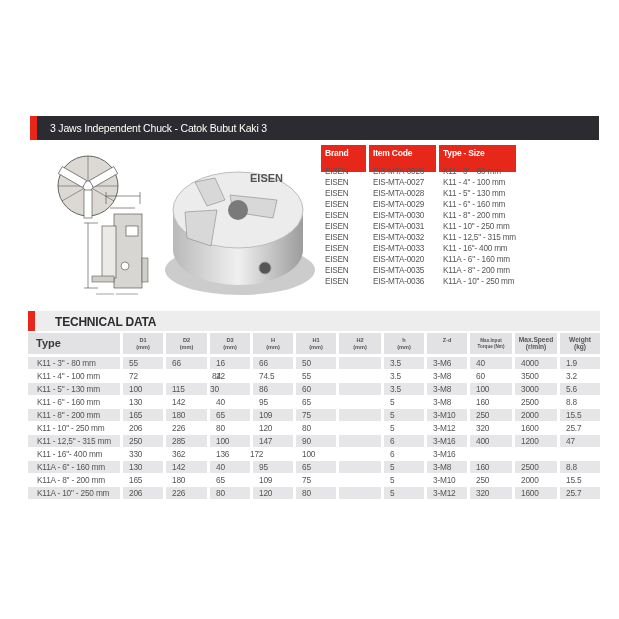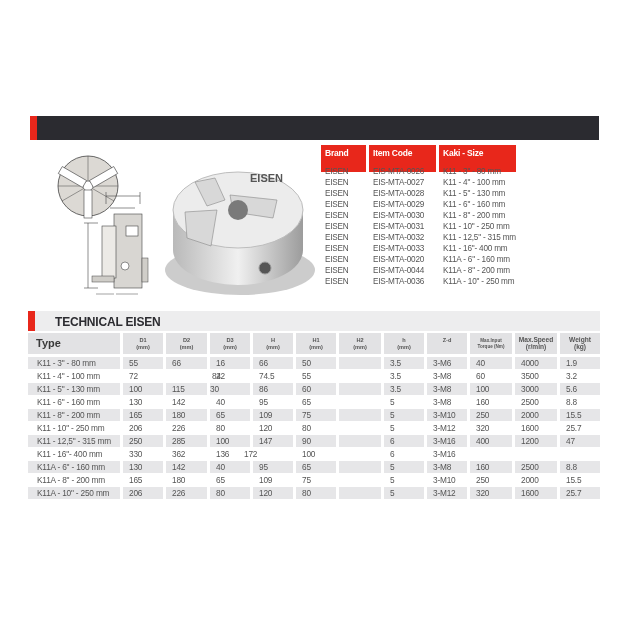--- a/index.html
+++ b/index.html
@@ -33,20 +33,21 @@
     .hcell.type { text-align: left; font-size: 11px; line-height: 21px; padding: 0 0 0 8px; color: #3a3a3a; }
     .hcell.small { font-size: 4.6px; line-height: 6px; padding-top: 5px; }
     .hcell.med { font-size: 6.6px; line-height: 7px; padding-top: 3px; }
     .shade { background: #e6e6e8; }
   </style>
 </head>
 <body>
 
 <div class="title-bar">
   <div class="title-accent"></div>
+  <div class="title-text">3 Jaws Independent Chuck - Catok Bubut Kaki 3</div>
 </div>
 
 <svg class="abs" style="left:40px;top:148px" width="120" height="160" viewBox="0 0 120 160">
 
   <circle cx="48" cy="38" r="30" fill="#dcd9d4" stroke="#444" stroke-width="0.8"></circle>
   <g stroke="#444" stroke-width="0.5">
     <line x1="48" y1="8" x2="48" y2="68"></line>
     <line x1="22" y1="23" x2="74" y2="53"></line>
     <line x1="22" y1="53" x2="74" y2="23"></line>
     <line x1="18" y1="38" x2="78" y2="38"></line>
@@ -96,21 +97,21 @@
     <path d="M75 45 L122 50 L118 68 L78 62 Z"></path>
     <path d="M30 62 L62 60 L56 96 L32 88 Z"></path>
   </g>
   <circle cx="83" cy="60" r="10" fill="#7a7a7a"></circle>
   <circle cx="110" cy="118" r="6" fill="#555" stroke="#999" stroke-width="1"></circle>
 </svg>
 
 <div class="brand-table">
   <div class="bt-head" style="left:0;width:45px">Brand</div>
   <div class="bt-head" style="left:48px;width:67px">Item Code</div>
-  <div class="bt-head" style="left:118px;width:77px">Kaki - Size</div>
+  <div class="bt-head" style="left:118px;width:77px">Type - Size</div>
 
   <div id="bt-rows">
       <div class="bt-row" style="left: 4px; top: 21px;">EISEN</div>
       <div class="bt-row" style="left: 52px; top: 21px;">EIS-MTA-0026</div>
       <div class="bt-row" style="left: 122px; top: 21px;">K11 - 3" - 80 mm</div>
       <div class="bt-row" style="left: 4px; top: 32px;">EISEN</div>
       <div class="bt-row" style="left: 52px; top: 32px;">EIS-MTA-0027</div>
       <div class="bt-row" style="left: 122px; top: 32px;">K11 - 4" - 100 mm</div>
       <div class="bt-row" style="left: 4px; top: 43px;">EISEN</div>
       <div class="bt-row" style="left: 52px; top: 43px;">EIS-MTA-0028</div>
@@ -127,31 +128,31 @@
       <div class="bt-row" style="left: 4px; top: 87px;">EISEN</div>
       <div class="bt-row" style="left: 52px; top: 87px;">EIS-MTA-0032</div>
       <div class="bt-row" style="left: 122px; top: 87px;">K11 - 12,5" - 315 mm</div>
       <div class="bt-row" style="left: 4px; top: 98px;">EISEN</div>
       <div class="bt-row" style="left: 52px; top: 98px;">EIS-MTA-0033</div>
       <div class="bt-row" style="left: 122px; top: 98px;">K11 - 16"- 400 mm</div>
       <div class="bt-row" style="left: 4px; top: 109px;">EISEN</div>
       <div class="bt-row" style="left: 52px; top: 109px;">EIS-MTA-0020</div>
       <div class="bt-row" style="left: 122px; top: 109px;">K11A - 6" - 160 mm</div>
       <div class="bt-row" style="left: 4px; top: 120px;">EISEN</div>
-      <div class="bt-row" style="left: 52px; top: 120px;">EIS-MTA-0044</div>
+      <div class="bt-row" style="left: 52px; top: 120px;">EIS-MTA-0035</div>
       <div class="bt-row" style="left: 122px; top: 120px;">K11A - 8" - 200 mm</div>
       <div class="bt-row" style="left: 4px; top: 131px;">EISEN</div>
       <div class="bt-row" style="left: 52px; top: 131px;">EIS-MTA-0036</div>
       <div class="bt-row" style="left: 122px; top: 131px;">K11A - 10" - 250 mm</div>
     </div>
 </div>
 
 <div class="td-header">
   <div class="td-accent"></div>
-  <div class="td-title">TECHNICAL EISEN</div>
+  <div class="td-title">TECHNICAL DATA</div>
 </div>
 
 <div id="td-table">
     <div class="hcell type" style="left: 28px; top: 333px; width: 92px; height: 21px;">
       <div>Type</div>
     </div>
     <div class="hcell" style="left: 123px; top: 333px; width: 40px; height: 21px;">
       <div>D1</div>
       <div>(mm)</div>
     </div>
@@ -276,21 +277,21 @@
     <div class="cell shade" style="left: 339px; top: 435px; width: 42px; height: 12px; line-height: 12px; padding-left: 6px;"></div>
     <div class="cell shade" style="left: 384px; top: 435px; width: 40px; height: 12px; line-height: 12px; padding-left: 6px;">6</div>
     <div class="cell shade" style="left: 427px; top: 435px; width: 40px; height: 12px; line-height: 12px; padding-left: 6px;">3-M16</div>
     <div class="cell shade" style="left: 470px; top: 435px; width: 42px; height: 12px; line-height: 12px; padding-left: 6px;">400</div>
     <div class="cell shade" style="left: 515px; top: 435px; width: 42px; height: 12px; line-height: 12px; padding-left: 6px;">1200</div>
     <div class="cell shade" style="left: 560px; top: 435px; width: 40px; height: 12px; line-height: 12px; padding-left: 6px;">47</div>
     <div class="cell" style="left: 28px; top: 448px; width: 92px; height: 12px; line-height: 12px; padding-left: 9px;">K11 - 16"- 400 mm</div>
     <div class="cell" style="left: 123px; top: 448px; width: 40px; height: 12px; line-height: 12px; padding-left: 6px;">330</div>
     <div class="cell" style="left: 166px; top: 448px; width: 41px; height: 12px; line-height: 12px; padding-left: 6px;">362</div>
     <div class="cell" style="left: 210px; top: 448px; width: 40px; height: 28px; line-height: 12px; padding-left: 6px;">136</div>
-    <div class="cell" style="left: 238px; top: 448px; width: 40px; height: 20px; line-height: 12px; padding-left: 6px;">172</div>
+    <div class="cell" style="left: 244px; top: 448px; width: 40px; height: 20px; line-height: 12px; padding-left: 6px;">172</div>
     <div class="cell" style="left: 296px; top: 448px; width: 40px; height: 12px; line-height: 12px; padding-left: 6px;">100</div>
     <div class="cell" style="left: 339px; top: 448px; width: 42px; height: 12px; line-height: 12px; padding-left: 6px;"></div>
     <div class="cell" style="left: 384px; top: 448px; width: 40px; height: 12px; line-height: 12px; padding-left: 6px;">6</div>
     <div class="cell" style="left: 427px; top: 448px; width: 40px; height: 12px; line-height: 12px; padding-left: 6px;">3-M16</div>
     <div class="cell" style="left: 470px; top: 448px; width: 42px; height: 12px; line-height: 12px; padding-left: 6px;"></div>
     <div class="cell" style="left: 515px; top: 448px; width: 42px; height: 12px; line-height: 12px; padding-left: 6px;"></div>
     <div class="cell" style="left: 560px; top: 448px; width: 40px; height: 12px; line-height: 12px; padding-left: 6px;"></div>
     <div class="cell shade" style="left: 28px; top: 461px; width: 92px; height: 12px; line-height: 12px; padding-left: 9px;">K11A - 6" - 160 mm</div>
     <div class="cell shade" style="left: 123px; top: 461px; width: 40px; height: 12px; line-height: 12px; padding-left: 6px;">130</div>
     <div class="cell shade" style="left: 166px; top: 461px; width: 41px; height: 12px; line-height: 12px; padding-left: 6px;">142</div>

